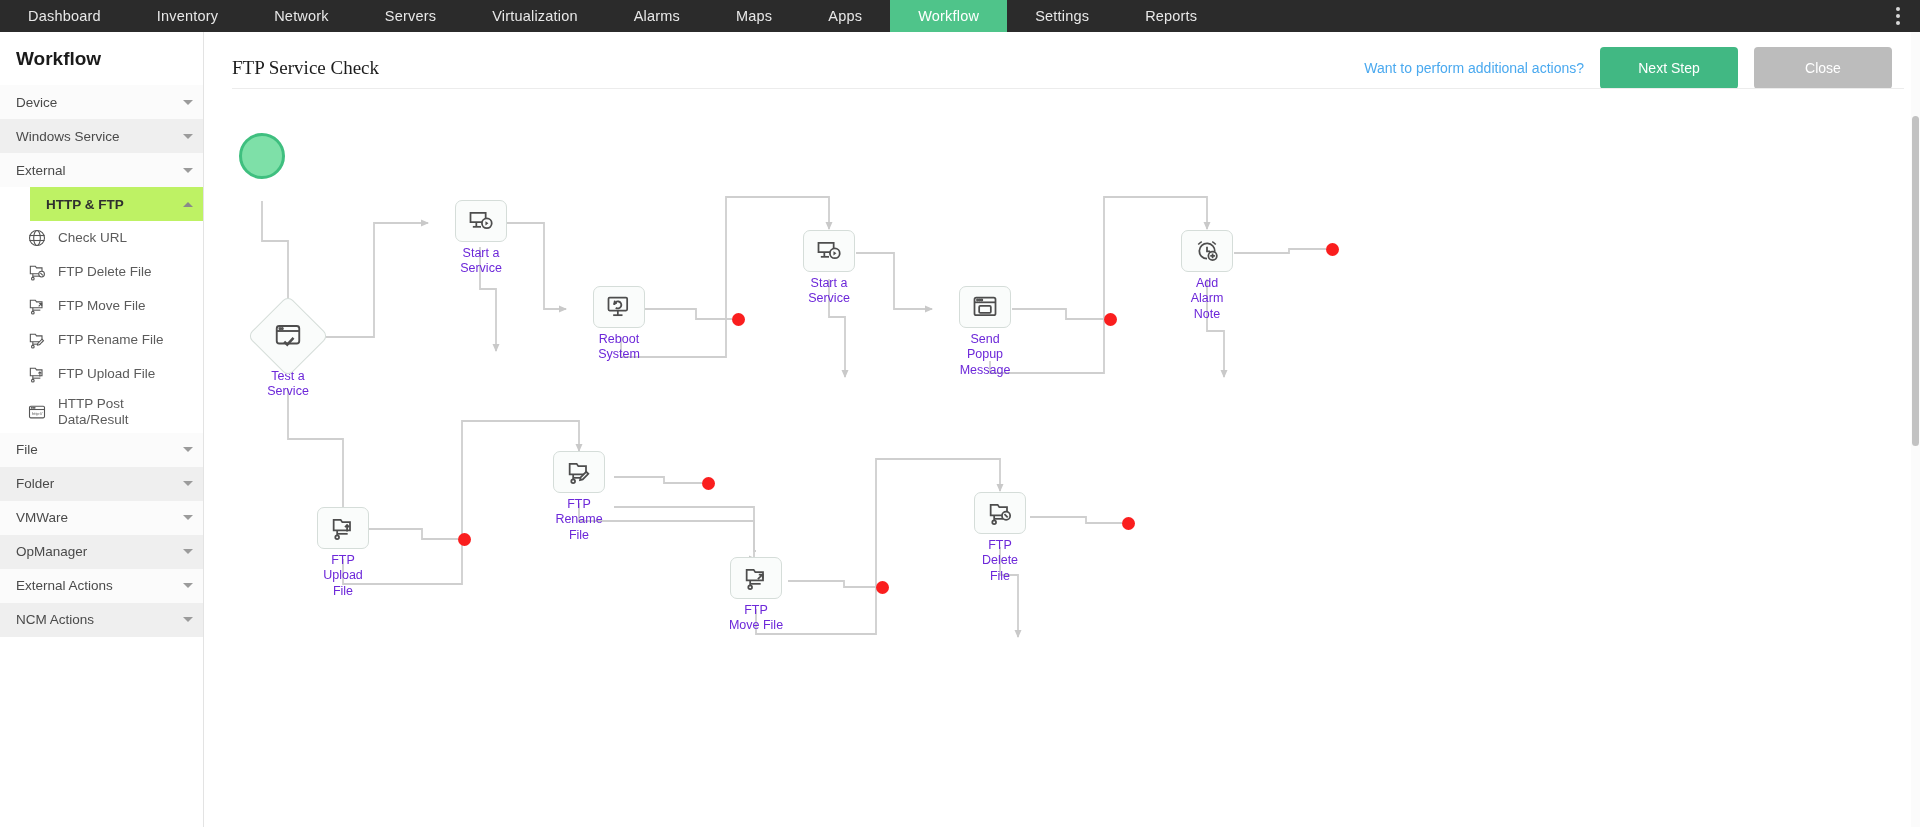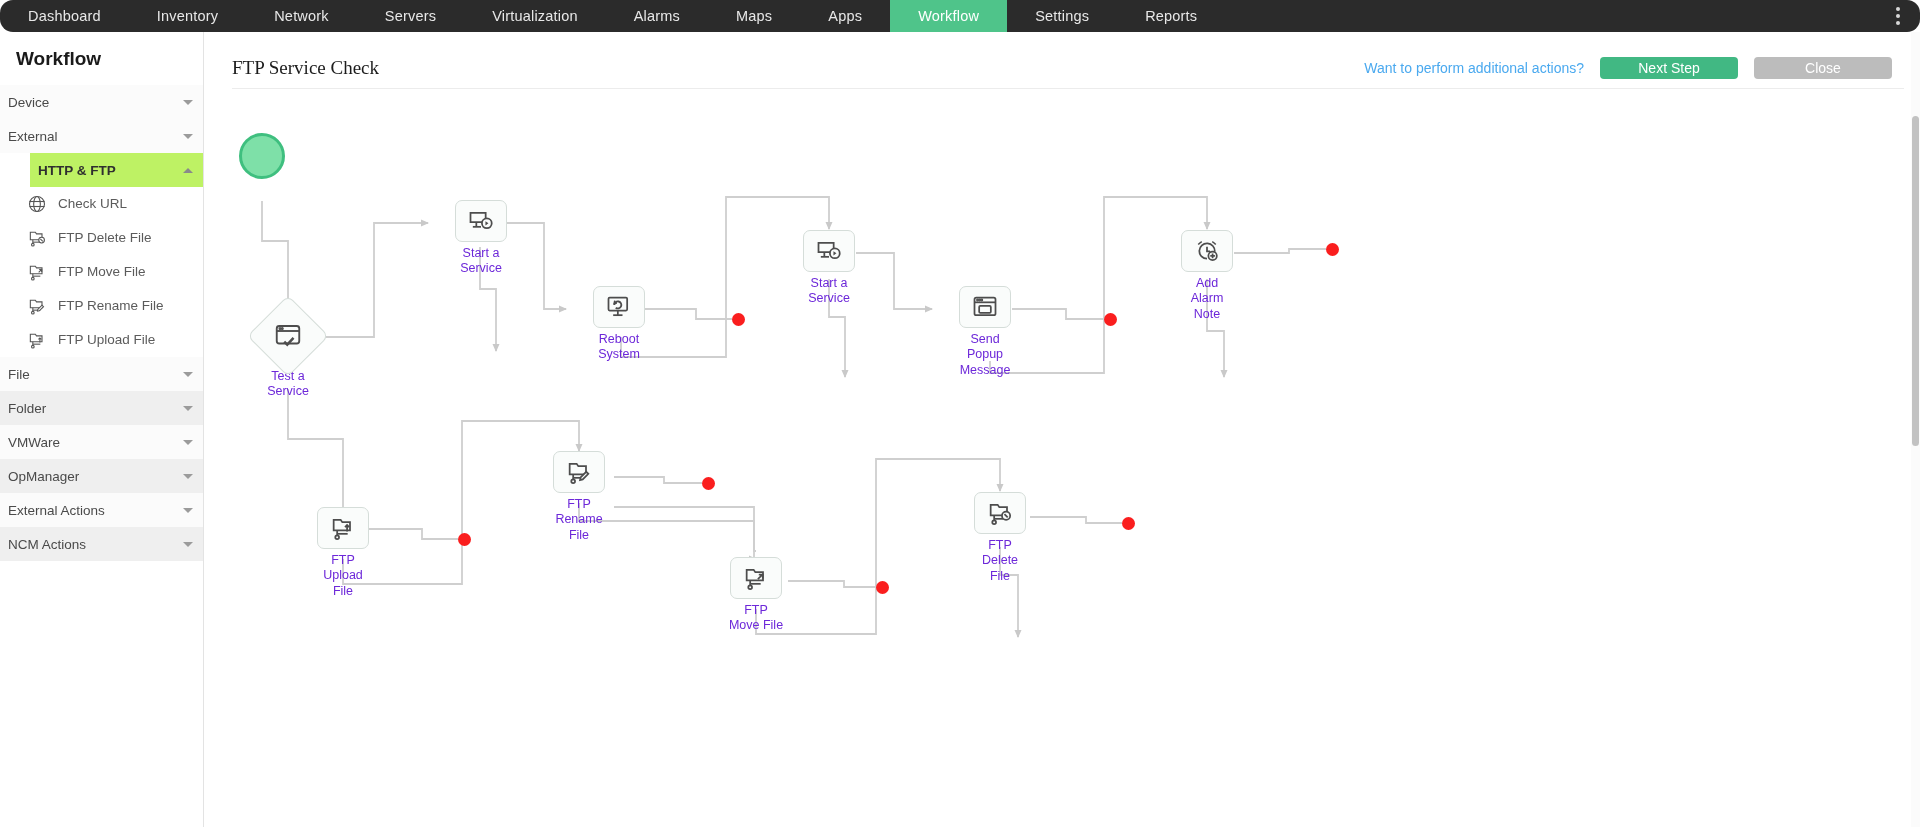--- a/index.html
+++ b/index.html
@@ -7,21 +7,21 @@
     width: 1920px; height: 827px;
     font-family: "Liberation Sans", sans-serif;
     background: #ffffff;
     overflow: hidden;
   }
 
   
   #topnav {
     position: absolute; left: 0; top: 0; width: 1920px; height: 32px;
     background: #2b2b2b;
-    display: flex; align-items: flex-end; border-radius: 13px;
+    display: flex; align-items: flex-end;
   }
   .nav-item {
     display: flex; align-items: center; justify-content: center;
     height: 32px; padding: 0 28px;
     color: #e8e8e8; font-size: 14.5px; letter-spacing: .2px;
     white-space: nowrap; cursor: pointer;
   }
   .nav-item.active { background: #4fc48a; color: #ffffff; }
   #nav-spacer { flex: 1 1 auto; }
   #kebab {
@@ -35,21 +35,21 @@
     position: absolute; left: 0; top: 32px; width: 204px; height: 795px;
     background: #ffffff; border-right: 1px solid #e3e3e3;
     overflow: hidden;
   }
   #sidebar-title {
     height: 53px; display: flex; align-items: center; padding-left: 16px;
     font-size: 19px; font-weight: bold; color: #1a1a1a;
   }
   .side-group {
     height: 34px; display: flex; align-items: center;
-    padding: 0 10px 0 8px; font-size: 13.5px; color: #4a4a4a;
+    padding: 0 10px 0 16px; font-size: 13.5px; color: #4a4a4a;
     cursor: pointer; justify-content: space-between;
   }
   .side-group.shade-a { background: #fbfbfb; }
   .side-group.shade-b { background: #efefef; }
   .side-group.open { background: #bef264; color: #2f2f2f; font-weight: 700; margin-left: 30px; }
   .caret { width: 0; height: 0; border-left: 5px solid transparent;
            border-right: 5px solid transparent; border-top: 5px solid #9b9b9b; }
   .caret.up { border-top: none; border-bottom: 5px solid #8a8a8a; }
 
   .side-sub {
@@ -63,21 +63,21 @@
   
   #main { position: absolute; left: 204px; top: 32px; width: 1716px; height: 795px; background: #fff; }
   #page-header {
     position: absolute; left: 0; top: 0; width: 1716px; height: 56px;
     display: flex; align-items: center; padding: 16px 28px 0 28px;
   }
   #page-title { font-size: 19px; color: #1c1c1c; font-family: "Liberation Serif", serif; }
   #header-right { margin-left: auto; display: flex; align-items: center; gap: 16px; }
   #additional-link { color: #4aa9ef; font-size: 14px; cursor: pointer; }
   .hbtn {
-    min-width: 138px; height: 22px; border: none; border-radius: 4px;
+    min-width: 138px; height: 42px; border: none; border-radius: 4px;
     color: #fff; font-size: 14px; cursor: pointer; font-family: "Liberation Sans", sans-serif;
   }
   .hbtn.primary { background: #41b883; }
   .hbtn.secondary { background: #bcbcbc; }
 
   #canvas-divider { position:absolute; left: 28px; top: 56px; width: 1672px; height: 1px; background: #ececec; }
 
   #canvas { position: absolute; left: 0; top: 57px; width: 1716px; height: 738px; }
   #wires { position: absolute; left: 0; top: 0; width: 1716px; height: 738px; }
 
@@ -128,20 +128,24 @@
     </div>
 </div>
 
 <div id="sidebar">
   <div id="sidebar-title">Workflow</div>
 
   <div class="side-group shade-a">
     <span>Device</span>
     <span class="caret"></span>
   </div>
+  <div class="side-group shade-b">
+    <span>Windows Service</span>
+    <span class="caret"></span>
+  </div>
   <div class="side-group shade-a">
     <span>External</span>
     <span class="caret"></span>
   </div>
   <div class="side-group open">
     <span>HTTP &amp; FTP</span>
     <span class="caret up"></span>
   </div>
 
   <div class="side-sub">
@@ -202,20 +206,34 @@
         <path d="M4 5h6l1.4 2H18v7H4z"></path>
           <line x1="7" y1="14" x2="7" y2="19"></line>
         <circle cx="7" cy="20" r="1.6"></circle>
           <line x1="7" y1="17" x2="16" y2="17"></line>
         <path d="M15.5 15V9.5M13.7 11.3l1.8-1.8 1.8 1.8"></path>
       </svg>
     </span>
     <span class="slabel">FTP Upload File</span>
   </div>
 
+  <div class="side-sub">
+    <span class="sicon">
+      <svg width="20" height="20" viewBox="0 0 24 24" fill="none" stroke="#555" stroke-width="1.3">
+        <rect x="3" y="5" width="18" height="14" rx="1.5"></rect>
+        <line x1="3" y1="9" x2="21" y2="9"></line>
+        <circle cx="5.6" cy="7" r=".5" fill="#555"></circle>
+          <circle cx="7.4" cy="7" r=".5" fill="#555"></circle>
+          <circle cx="9.2" cy="7" r=".5" fill="#555"></circle>
+        <text x="6" y="16" font-size="5" fill="#555" stroke="none" font-family="Liberation Sans, sans-serif">http://</text>
+      </svg>
+    </span>
+    <span class="slabel">HTTP Post
+Data/Result</span>
+  </div>
 
   <div class="side-group shade-a">
     <span>File</span>
     <span class="caret"></span>
   </div>
   <div class="side-group shade-b">
     <span>Folder</span>
     <span class="caret"></span>
   </div>
   <div class="side-group shade-a">

